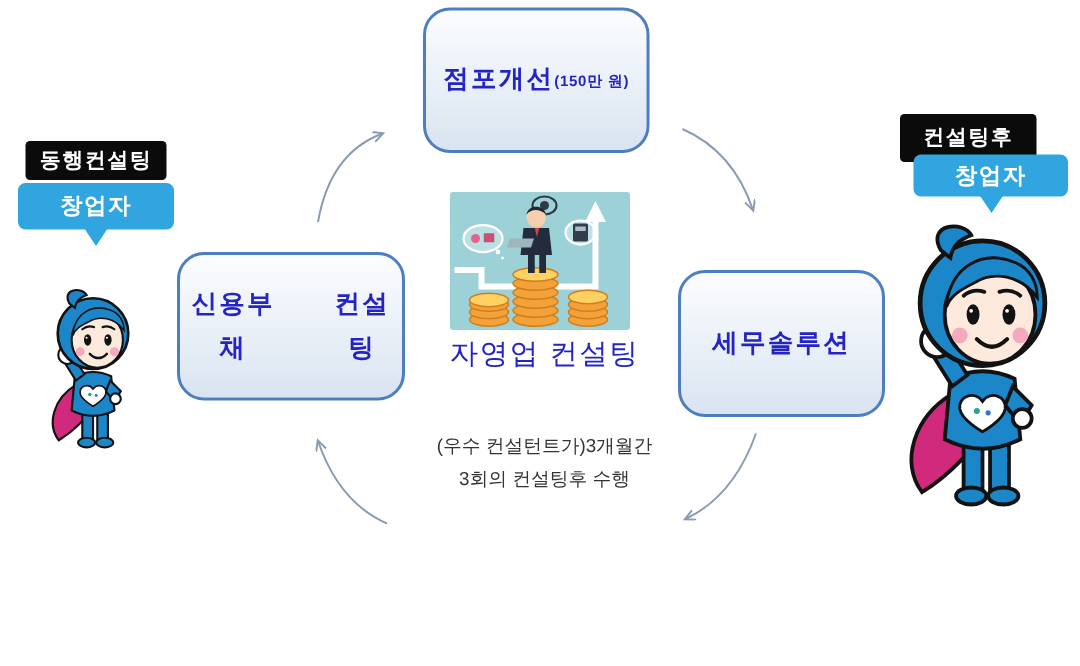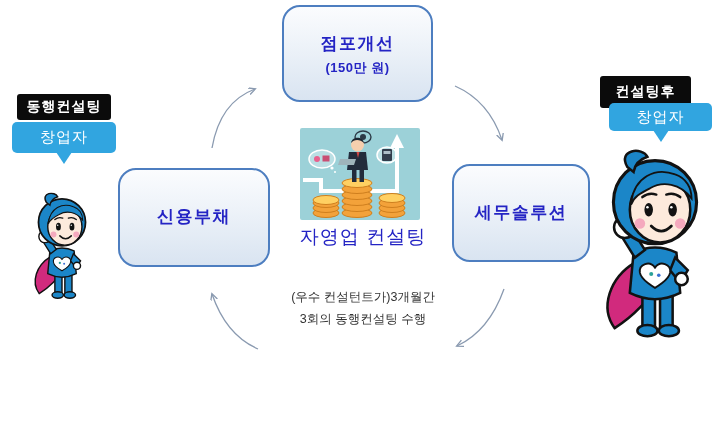--- a/index.html
+++ b/index.html
@@ -5,46 +5,46 @@
   html,body{margin:0;padding:0;background:#fff;}
   #stage{
     position:relative;width:720px;height:444px;background:#fff;overflow:hidden;
     font-family:"Liberation Sans", sans-serif;
   }
   
   .node{
     position:absolute;box-sizing:border-box;
     border:2.5px solid #4d7ec0;border-radius:18px;
     background:linear-gradient(180deg,#fbfcfe 0%,#eef3f9 40%,#d9e4f1 100%);
-    display:flex;flex-direction:column;align-items:center;justify-content:center;
+    display:flex;flex-direction:row;align-items:center;justify-content:center;
     color:#2424c4;font-weight:bold;text-align:center;letter-spacing:1.5px;
   }
   .node-top{left:282px;top:5px;width:151px;height:97px;}
   .node-left{left:118px;top:168px;width:152px;height:99px;gap:24px;}
-  .node-right{left:452px;top:164px;width:138px;height:98px;}
+  .node-right{left:452px;top:180px;width:138px;height:98px;}
   .node-bottom{left:280px;top:348px;width:155px;height:94px;}
   .node-line{font-size:17px;line-height:1.7;}
-  .node-sub{font-size:13px;margin-top:0;letter-spacing:0.5px;}
+  .node-sub{font-size:10px;margin-top:0;letter-spacing:0.5px;}
   
   .illus{position:absolute;left:300px;top:128px;width:120px;height:92px;}
   .center-title{
     position:absolute;left:252px;top:222px;width:222px;text-align:center;
     color:#2424c4;font-weight:normal;font-size:19px;line-height:1.6;letter-spacing:1px;
   }
   .center-note{
     position:absolute;left:240px;top:287px;width:246px;text-align:center;
     color:#333;font-size:12.5px;font-weight:400;line-height:1.75;
   }
   
   .tag-black{
     position:absolute;background:#0b0b0b;color:#fff;font-weight:bold;font-size:14px;
     display:flex;align-items:center;justify-content:center;border-radius:3px;letter-spacing:1px;
   }
   .label-blue{
-    position:absolute;background:#31a5e0;color:#fff;font-weight:normal;font-size:15px;
+    position:absolute;background:#31a5e0;color:#fff;font-weight:bold;font-size:15px;
     display:flex;align-items:center;justify-content:center;border-radius:5px;letter-spacing:1px;
   }
   .label-blue .tail{
     position:absolute;left:50%;bottom:-11px;transform:translateX(-50%);
     width:0;height:0;border-left:8px solid transparent;border-right:8px solid transparent;
     border-top:12px solid #31a5e0;
   }
   .tag-before{left:17px;top:94px;width:94px;height:26px;}
   .label-before{left:12px;top:122px;width:104px;height:31px;}
   .tag-after{left:600px;top:76px;width:91px;height:32px;}
@@ -74,20 +74,21 @@
 
   <div class="node node-top">
     <div class="node-line">점포개선</div>
     <div class="node-sub">(150만 원)</div>
   </div>
   <div class="node node-right">
     <div class="node-line">세무솔루션</div>
   </div>
   <div class="node node-left">
     <div class="node-line">신용부채</div>
+    <div class="node-line">컨설팅</div>
   </div>
 
   <div class="illus">
     <svg viewBox="0 0 120 92" width="120" height="92" xmlns="http://www.w3.org/2000/svg">
       <rect width="120" height="92" rx="2" fill="#9cd1d8"></rect>
 
       <path d="M3,52 H21 V63 H97 V18" stroke="#fff" stroke-width="4" fill="none"></path>
       <polygon points="90,20 97,6 104,20" fill="#fff"></polygon>
 
       <ellipse cx="22" cy="31" rx="13" ry="9" fill="rgba(255,255,255,0.30)" stroke="#fff" stroke-width="1.5"></ellipse>
@@ -129,21 +130,21 @@
         <path d="M51,15 C52,8 63,8 64,15 C60,11 54,11 51,15 Z" fill="#1e2732"></path>
       </g>
     </svg>
   </div>
 
   <div class="center-title">
     <div>자영업 컨설팅</div>
   </div>
   <div class="center-note">
     <div>(우수 컨설턴트가)3개월간</div>
-    <div>3회의 동행컨설팅 수행</div>
+    <div>3회의 컨설팅후 수행</div>
   </div>
 
   <div class="tag-black tag-before">동행컨설팅</div>
   <div class="label-blue label-before">
     <span>창업자</span>
     <span class="tail"></span>
   </div>
 
   <div class="tag-black tag-after">컨설팅후</div>
   <div class="label-blue label-after">

